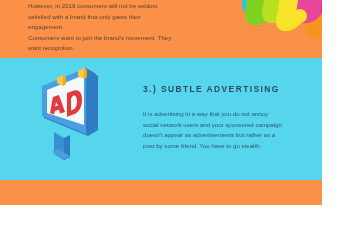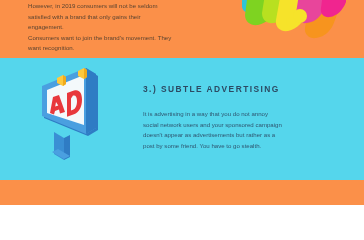--- a/index.html
+++ b/index.html
@@ -5,21 +5,21 @@
   html, body {
     margin: 0;
     padding: 0;
     background: #ffffff;
   }
   body {
     font-family: "Liberation Sans", sans-serif;
   }
   #infographic {
     position: relative;
-    width: 364px;
+    width: 322px;
     height: 205px;
     overflow: hidden;
     background: #fb9049;
   }
 
   
   .section {
     position: absolute;
     left: 0;
     width: 364px;

